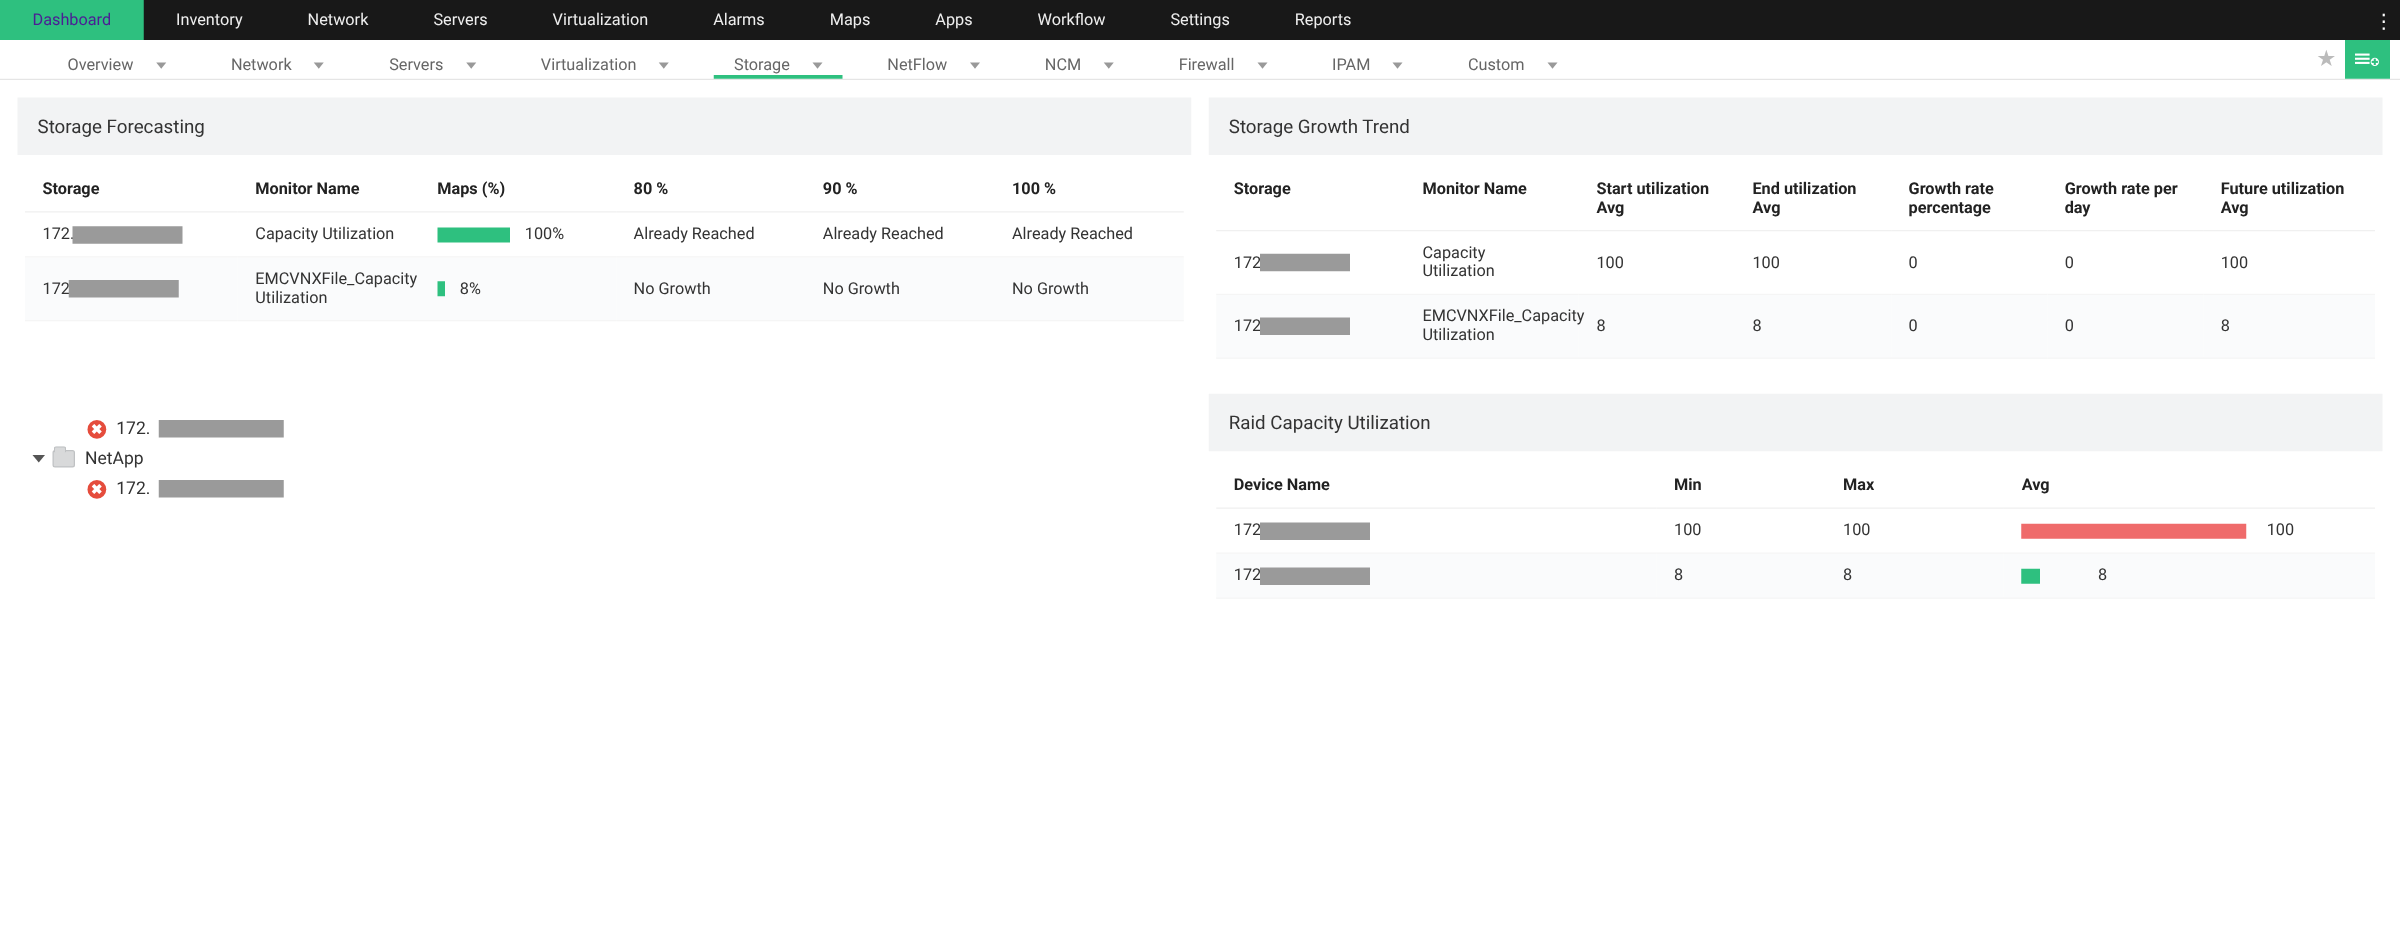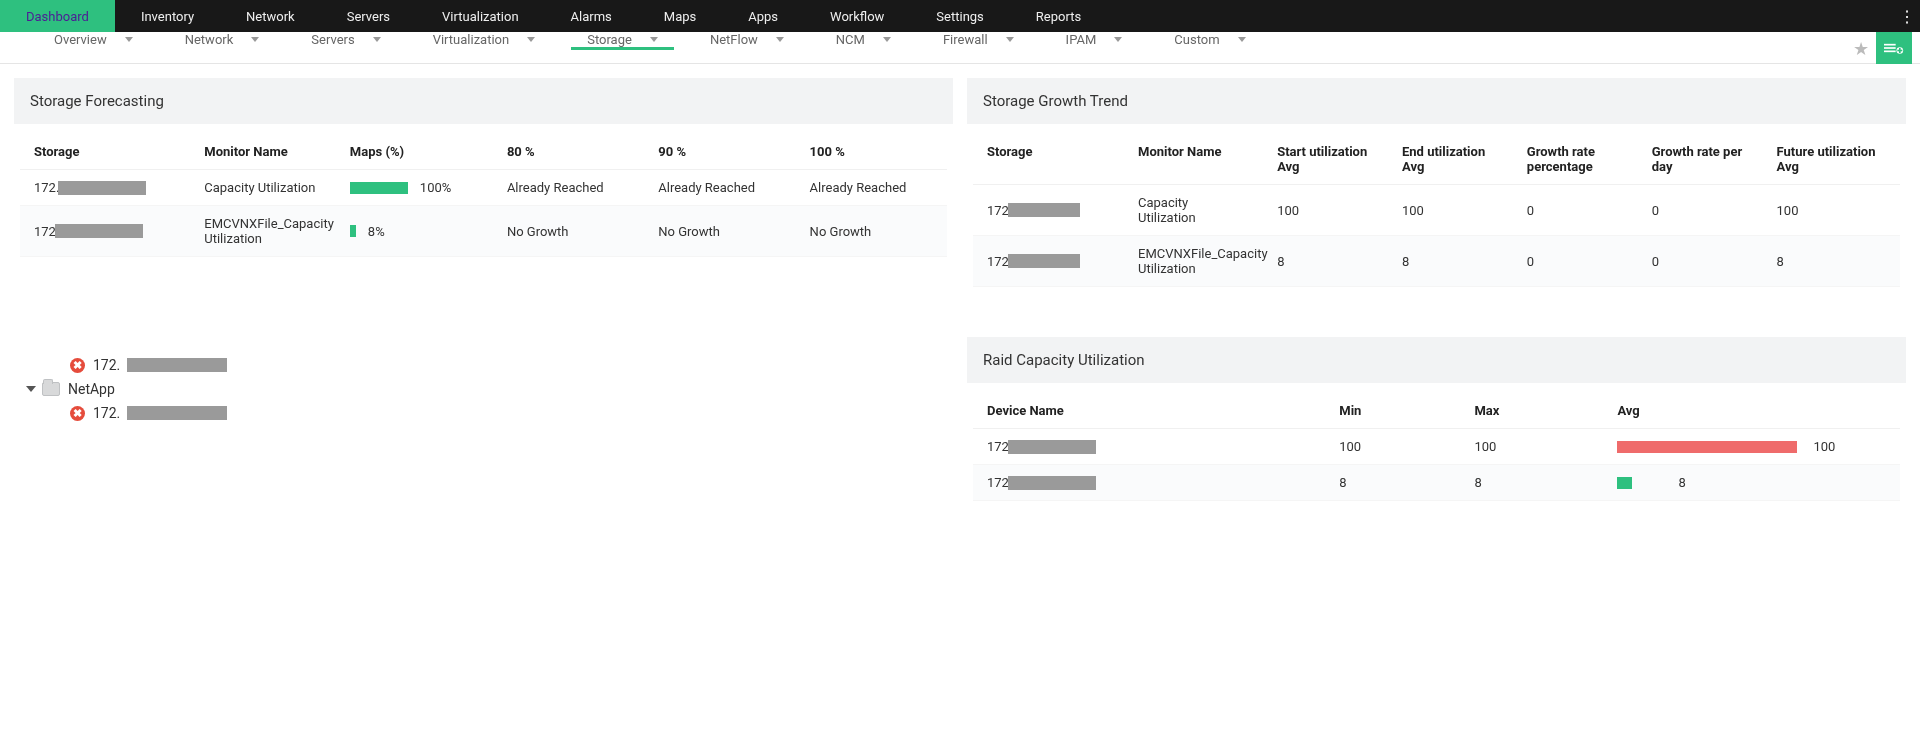--- a/index.html
+++ b/index.html
@@ -34,21 +34,21 @@
     display: flex;
     align-items: center;
     justify-content: center;
     cursor: pointer;
     font-size: 16px;
   }
 
   
   .subnav {
     display: flex;
-    align-items: flex-start;
+    align-items: flex-end;
     height: 32px;
     border-bottom: 1px solid #e5e5e5;
     padding: 0 8px 0 28px;
   }
   .subnav-item {
     display: flex;
     align-items: center;
     gap: 18px;
     color: #666;
     font-size: 13px;
@@ -80,21 +80,21 @@
     background: #2ec07f;
     display:flex;align-items:center;justify-content:center;
     cursor:pointer;
   }
   .addbtn svg { fill:#fff; }
 
   
   .grid {
     display: grid;
     grid-template-columns: 1fr 1fr;
-    gap: 30px 14px;
+    gap: 8px 14px;
     padding: 14px 14px;
   }
   .panel { border: 0; }
   .panel-head {
     background: #f2f3f4;
     color: #333;
     font-size: 15px;
     padding: 14px 16px;
   }
   .panel-body { padding: 10px 6px 20px; }

